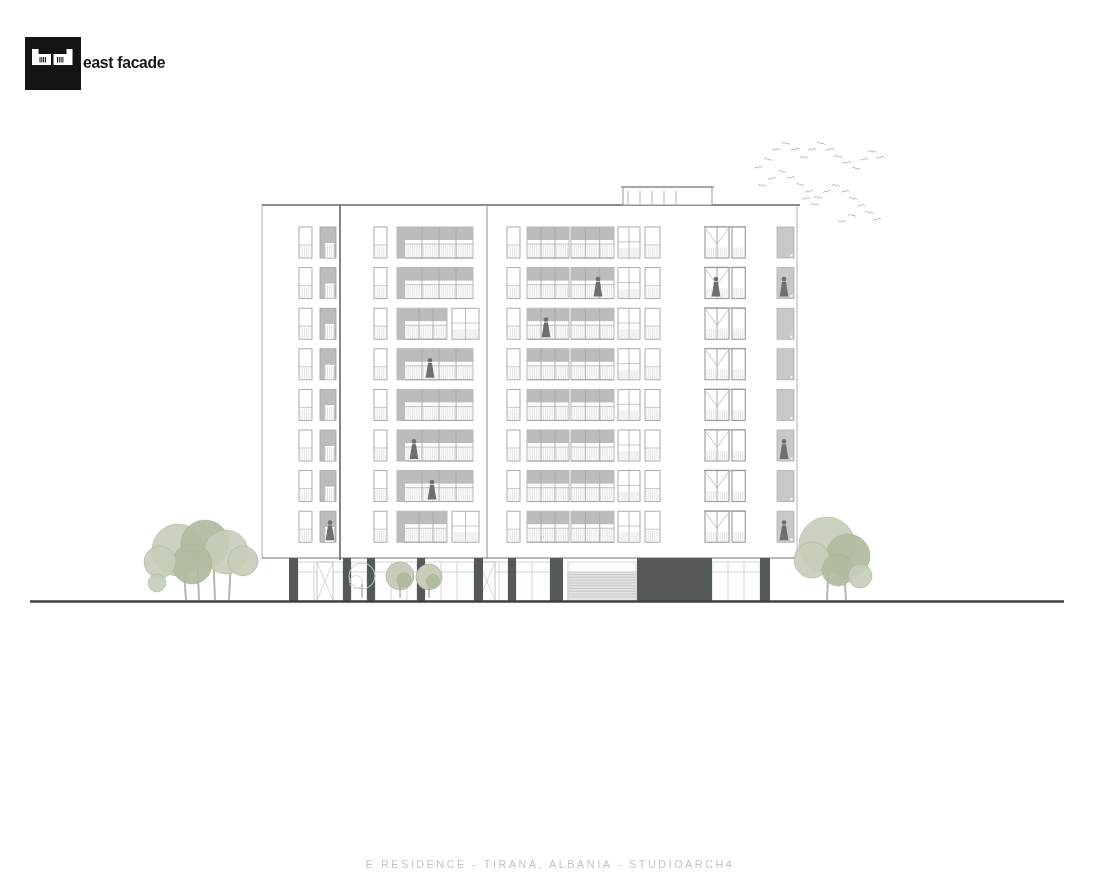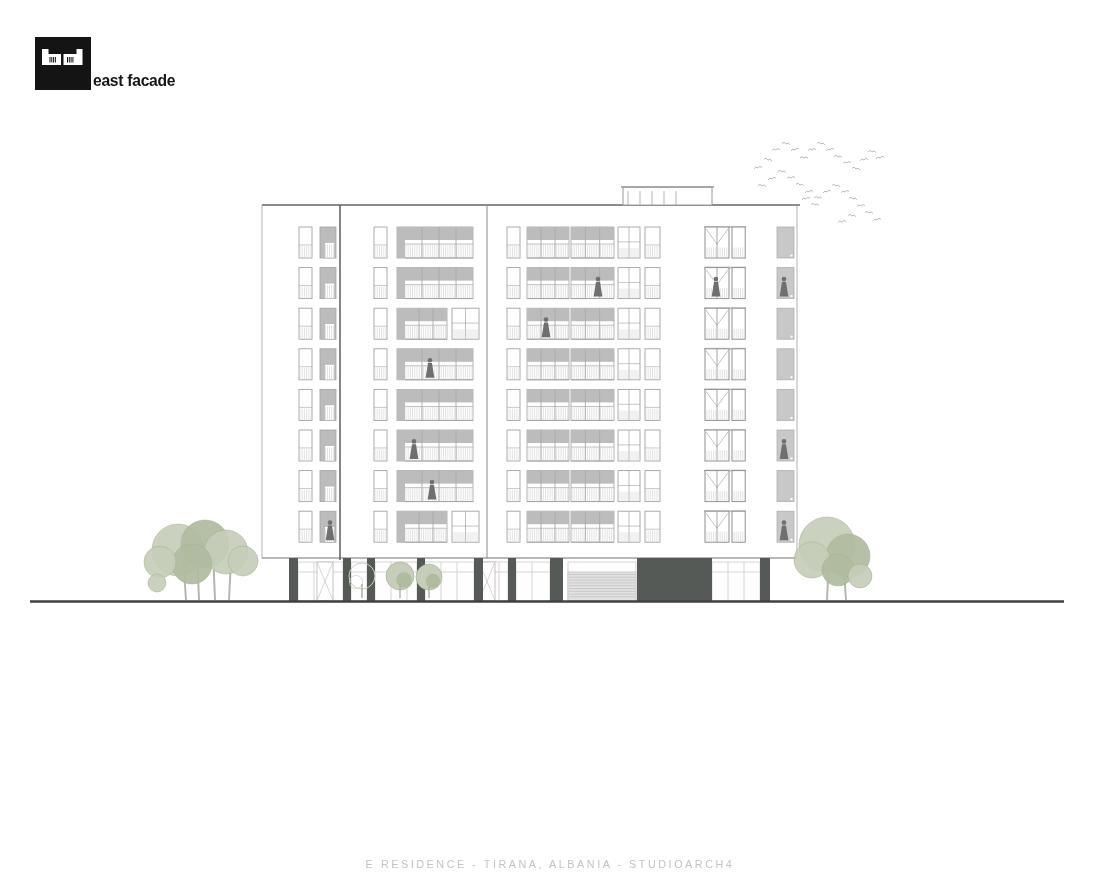--- a/index.html
+++ b/index.html
@@ -1,18 +1,18 @@
 <!DOCTYPE html>
 <html><head>
 <meta charset="utf-8">
 <style>
   html,body{margin:0;padding:0;background:#ffffff;}
   .page{position:relative;width:1100px;height:888px;background:#fff;overflow:hidden;
         font-family:"Liberation Sans",sans-serif;}
-  .title-block{position:absolute;left:35px;top:37px;display:flex;align-items:flex-end;}
+  .title-block{position:absolute;left:25px;top:37px;display:flex;align-items:center;}
   .logo{width:56px;height:53px;display:block;}
   .drawing-title{margin:0 0 0 2px;font-size:16.5px;font-weight:700;color:#161616;
         letter-spacing:-0.3px;transform:scaleX(0.95);transform-origin:left bottom;
         line-height:1;padding-bottom:2px;}
   .elevation-wrap{position:absolute;left:0;top:0;width:1100px;height:888px;}
   .caption{position:absolute;left:0;top:858px;width:1100px;text-align:center;
         font-size:11px;font-weight:400;color:#c3c3c3;letter-spacing:2.6px;
         transform:scaleX(0.98);}
 </style>
 </head>

